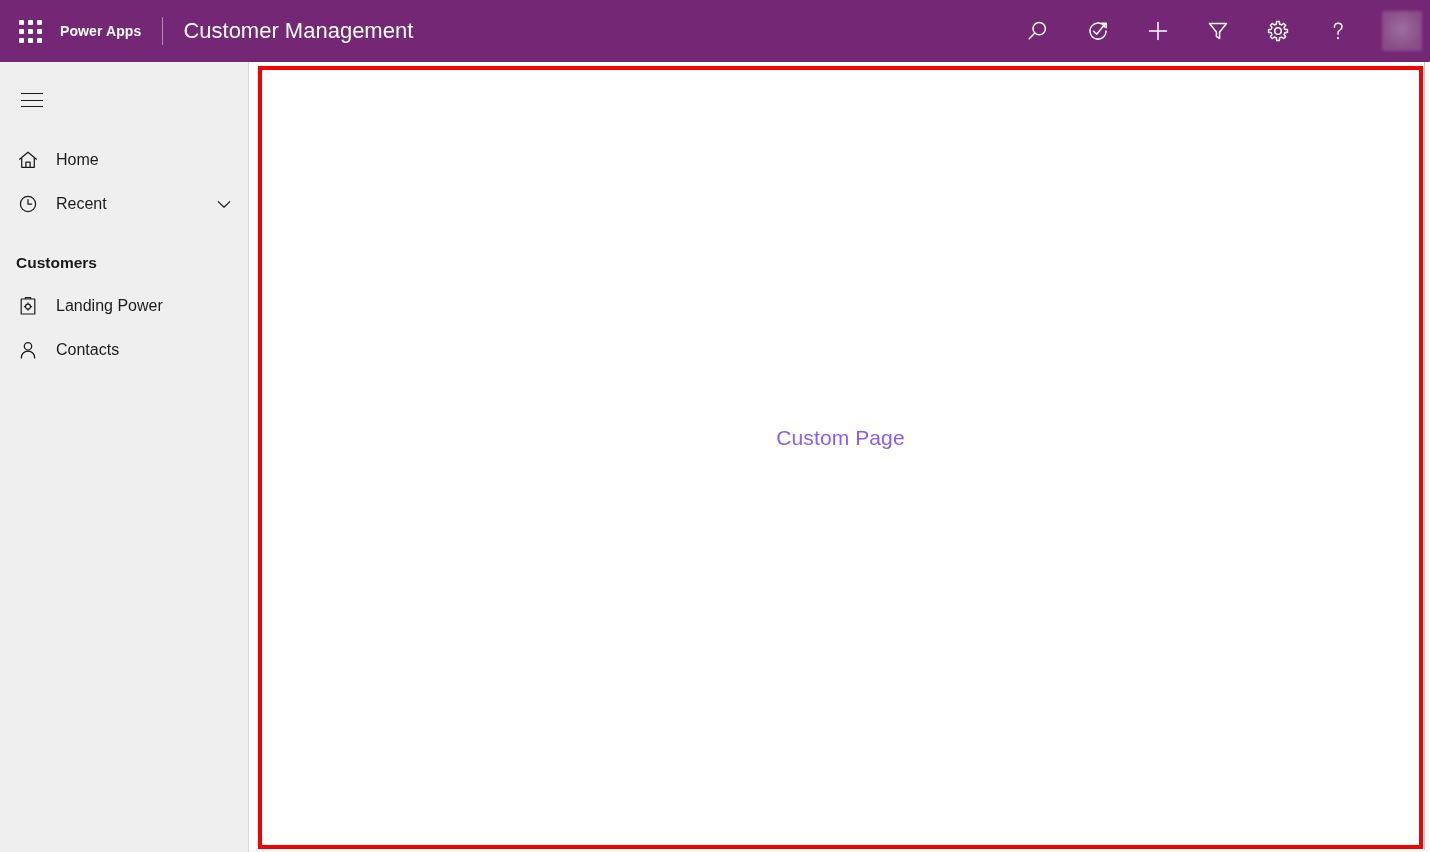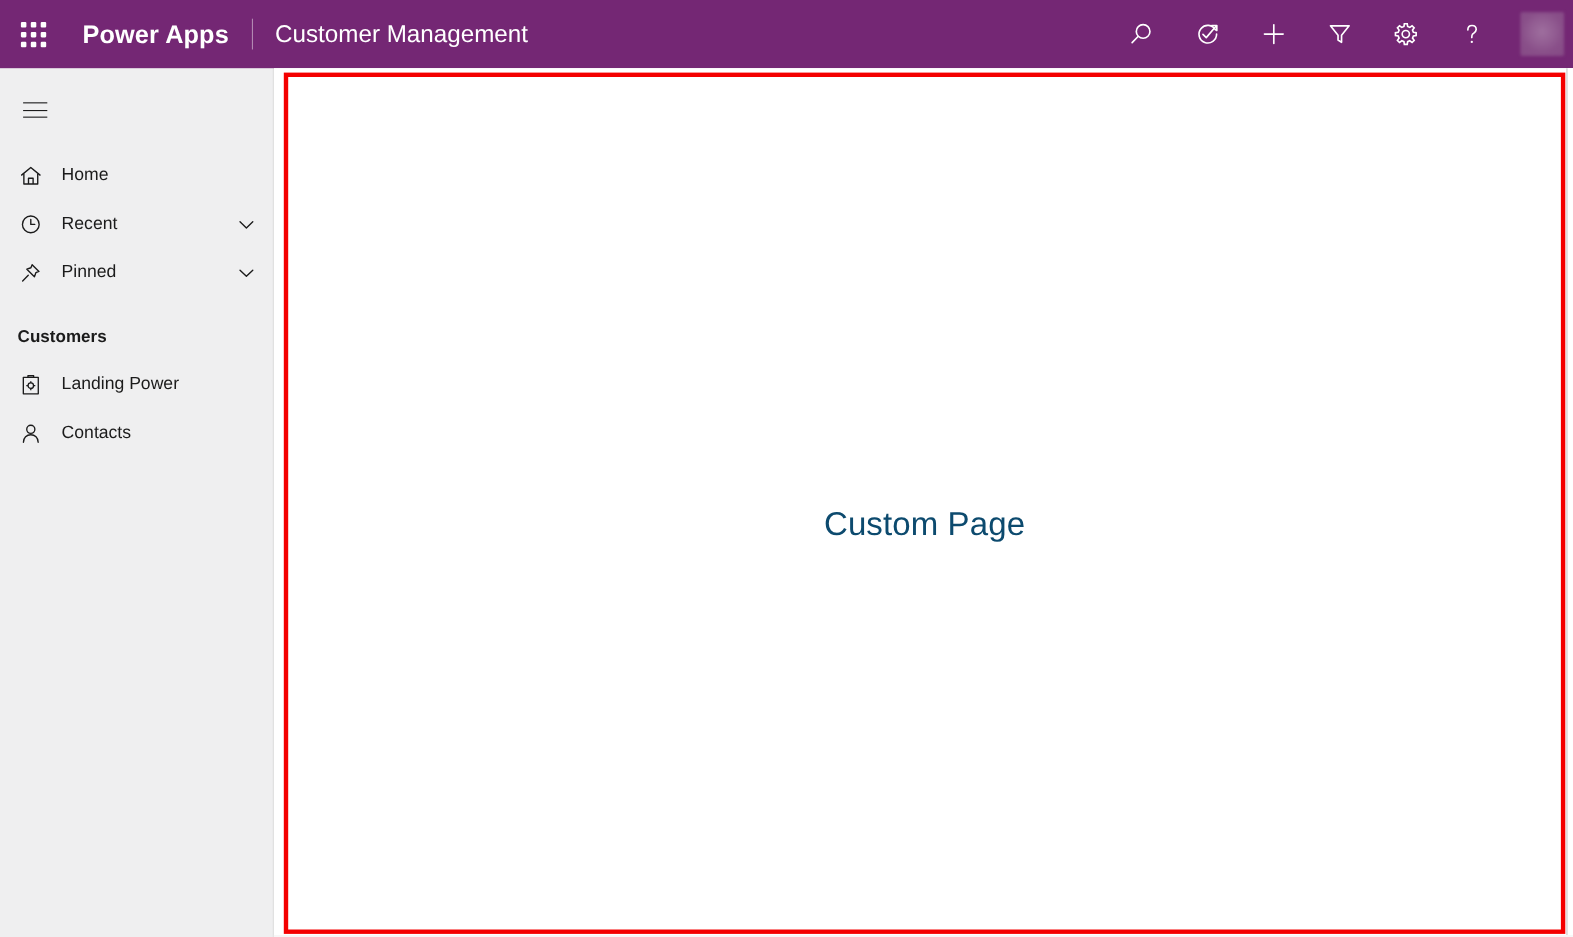--- a/index.html
+++ b/index.html
@@ -51,24 +51,24 @@
     gap: 4px;
   }
   .waffle-grid i {
     display: block;
     width: 5px;
     height: 5px;
     background: #ffffff;
     border-radius: 1px;
   }
   .brand {
-    font-size: 23px;
+    font-size: 14px;
     font-weight: bold;
     letter-spacing: 0.1px;
-    margin-left: 21px;
+    margin-left: 6px;
     white-space: nowrap;
     color: #ffffff;
   }
   .brand-divider {
     width: 1px;
     height: 28px;
     background: rgba(255,255,255,0.45);
     margin-left: 21px;
   }
   .app-name {
@@ -208,24 +208,24 @@
     bottom: 3px;
     border: 4px solid #f40000;
     background: #ffffff;
     box-sizing: border-box;
     overflow: hidden;
   }
   .page-title {
     position: absolute;
     left: 0;
     right: 0;
-    top: 390px;
+    top: 356px;
     text-align: center;
-    font-size: 30px;
-    color: #0c4a6e;
+    font-size: 21px;
+    color: #8b5cf6;
     font-weight: normal;
     letter-spacing: 0.1px;
   }
   .right-rail {
     position: absolute;
     right: 0;
     top: 0;
     bottom: 0;
     width: 5px;
     background: #ffffff;
@@ -362,36 +362,20 @@
           </svg>
         </span>
         <span class="nav-label">Recent</span>
         <span class="chev">
           <svg width="20" height="20" viewBox="0 0 20 20" fill="none">
             <polyline points="4.2,7.6 10,13.2 15.8,7.6" stroke="#1b1b1b" stroke-width="1.25" fill="none" stroke-linecap="round" stroke-linejoin="round"></polyline>
           </svg>
         </span>
       </div>
 
-      <div class="nav-item">
-        <span class="nav-icon">
-          <svg width="22" height="22" viewBox="0 0 22 22" fill="none">
-            <g stroke="#1b1b1b" stroke-width="1.25" fill="none" stroke-linejoin="round" stroke-linecap="round">
-              <path d="M12.2 3.6 L18.4 9.8 L15.6 10.9 L14.3 14.6 L7.4 7.7 L11.1 6.4 Z"></path>
-              <line x1="8.7" y1="13.3" x2="3.6" y2="18.4"></line>
-            </g>
-          </svg>
-        </span>
-        <span class="nav-label">Pinned</span>
-        <span class="chev">
-          <svg width="20" height="20" viewBox="0 0 20 20" fill="none">
-            <polyline points="4.2,7.6 10,13.2 15.8,7.6" stroke="#1b1b1b" stroke-width="1.25" fill="none" stroke-linecap="round" stroke-linejoin="round"></polyline>
-          </svg>
-        </span>
-      </div>
 
       <div class="group-header">Customers</div>
 
       <div class="nav-item">
         <span class="nav-icon">
           <svg width="22" height="22" viewBox="0 0 22 22" fill="none">
             <g stroke="#1b1b1b" stroke-width="1.2" fill="none" stroke-linejoin="round">
               <rect x="4.2" y="4.0" width="13.6" height="15.0"></rect>
               <path d="M8.4 4.0 V2.6 H13.6 V4.0"></path>
               <circle cx="11" cy="11.6" r="2.5"></circle>

